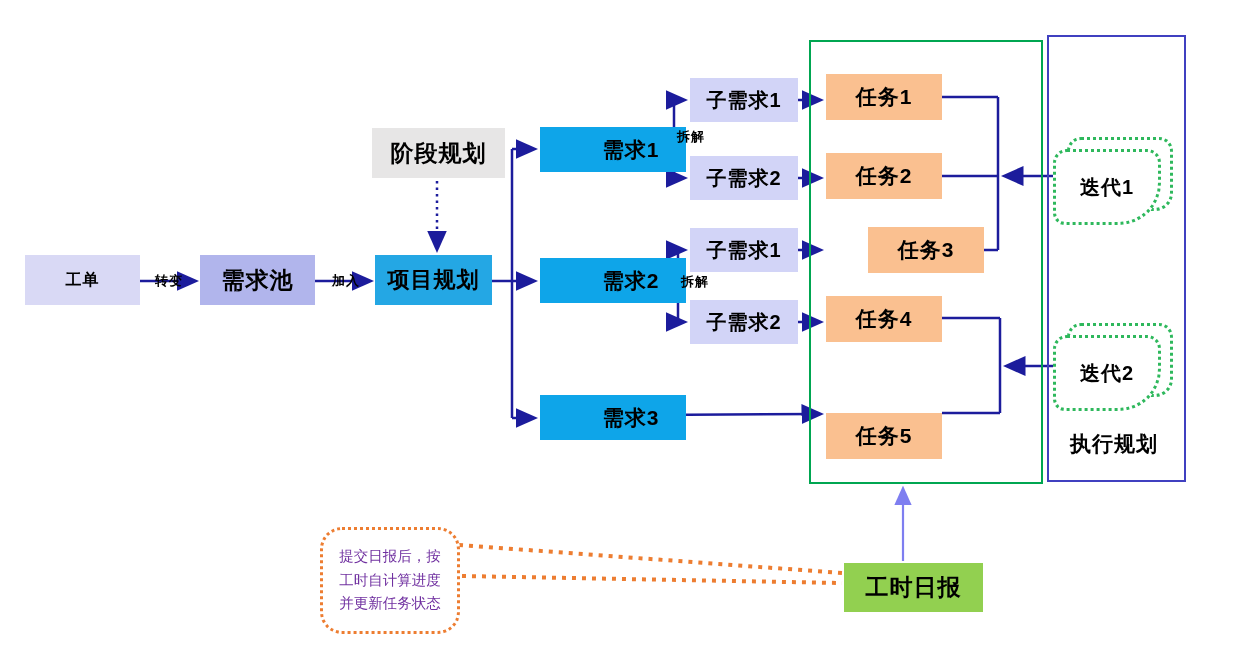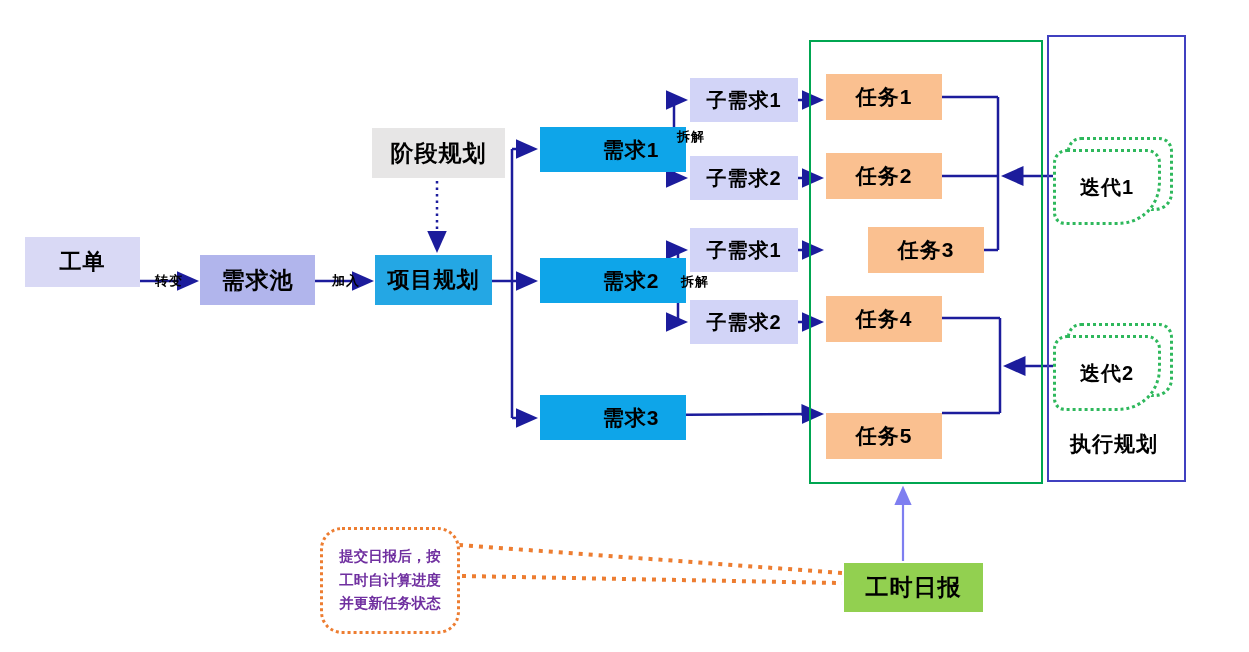--- a/index.html
+++ b/index.html
@@ -5,21 +5,21 @@
   html,body{margin:0;padding:0;background:#ffffff;}
   #canvas{
     position:relative;width:1249px;height:652px;background:#ffffff;overflow:hidden;
     font-family:"Liberation Sans","DejaVu Sans",sans-serif;color:#000;
   }
   #connector-layer{position:absolute;left:0;top:0;width:1249px;height:652px;pointer-events:none;}
   .node{
     position:absolute;display:flex;align-items:center;justify-content:center;
     font-weight:bold;font-size:21px;color:#000;text-align:center;letter-spacing:1px;
   }
-  .n-workorder{left:25px;top:237px;width:115px;height:50px;background:#d9d9f5;font-size:22px;}
+  .n-workorder{left:25px;top:255px;width:115px;height:50px;background:#d9d9f5;font-size:16px;}
   .n-pool{left:200px;top:255px;width:115px;height:50px;background:#b1b5ec;font-size:23px;}
   .n-project{left:375px;top:255px;width:117px;height:50px;background:#24a7e4;font-size:22px;}
   .n-phase{left:372px;top:128px;width:133px;height:50px;background:#e7e6e6;font-size:23px;}
   .n-req{width:110px;height:45px;background:#0ea5e9;font-size:21px;padding-left:36px;}
   .n-req1{left:540px;top:127px;}
   .n-req2{left:540px;top:258px;}
   .n-req3{left:540px;top:395px;}
   .n-sub{width:108px;height:44px;background:#d2d4f7;font-size:20px;}
   .n-sub1a{left:690px;top:78px;}
   .n-sub2a{left:690px;top:156px;}
@@ -68,21 +68,21 @@
   }
 
   
   .callout{
     position:absolute;left:320px;top:527px;width:140px;height:107px;
     border:3.5px dotted #ed7d31;border-radius:22px;background:#ffffff;
     display:flex;flex-direction:column;align-items:center;justify-content:center;
     gap:4px;box-sizing:border-box;padding:6px 4px;
   }
   .callout span{
-    color:#7030a0;font-weight:bold;font-size:14.5px;line-height:1.35;white-space:nowrap;
+    color:#7030a0;font-weight:normal;font-size:14.5px;line-height:1.35;white-space:nowrap;
   }
 </style>
 </head>
 <body>
 
 <div id="canvas">
 
   <svg id="connector-layer" viewBox="0 0 1249 652" xmlns="http://www.w3.org/2000/svg">
     <defs>
       <marker id="mNavy" markerWidth="9" markerHeight="8" refX="7" refY="4" orient="auto">

